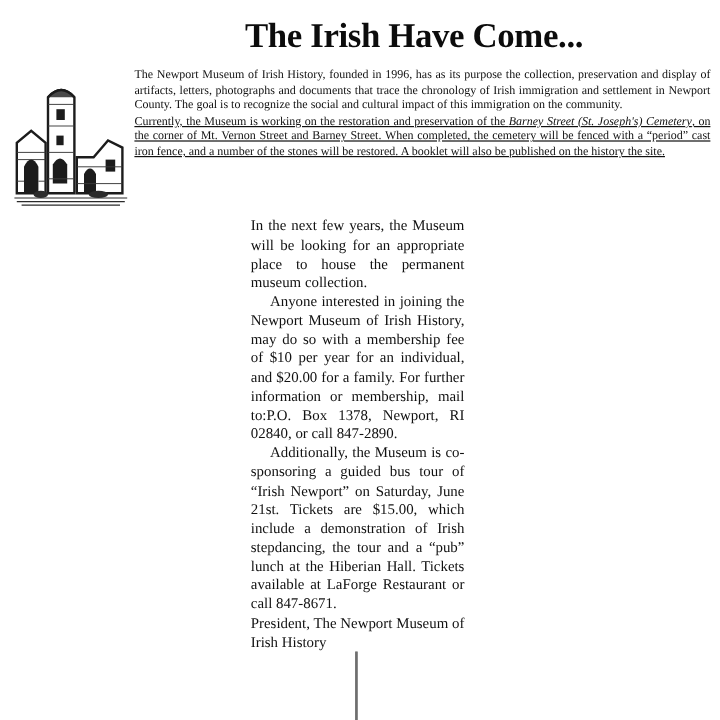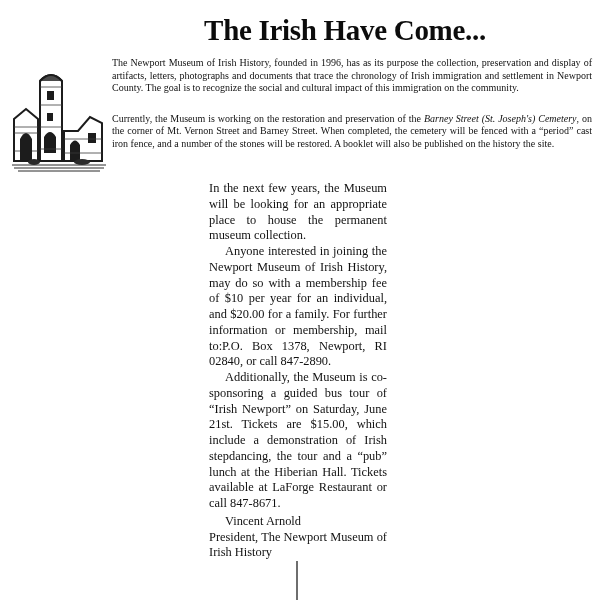--- a/index.html
+++ b/index.html
@@ -58,21 +58,22 @@
     padding-right: 8px;
     font-size: 10px;
     line-height: 1.26;
     text-align: justify;
   }
   .intro p {
     margin: 0 0 0 0;
     text-indent: 0;
   }
   .intro p + p {
-    margin-top: 18px;
+    margin-top: 1px;
+    text-decoration: underline;
   }
   .ital {
     font-style: italic;
   }
 
   
   .lower-row {
     display: flex;
     align-items: center;
     margin-top: 8px;
@@ -203,21 +204,20 @@
       <p><span>Currently, the Museum is working on the restoration and preservation of the </span><span class="ital">Barney Street (St. Joseph's) Cemetery</span><span>, on the corner of Mt. Vernon Street and Barney Street.  When completed, the cemetery will be fenced with a “period” cast iron fence, and a number of the stones will be restored.  A booklet will also be published on the history  the site.</span></p>
     </div>
   </div>
 
   <div class="lower-row">
 
     <div class="col-left">
       <p>In the next few years, the Museum will be looking for an appropriate place to house the permanent museum collection.</p>
       <p class="indent">Anyone interested in joining the Newport Museum of Irish History, may do so with a membership fee of $10 per year for an individual,  and $20.00 for a family. For further information or membership, mail to:P.O. Box 1378, Newport, RI 02840, or call 847-2890.</p>
       <p class="indent">Additionally, the Museum is co-sponsoring a guided bus tour of “Irish Newport” on Saturday, June 21st. Tickets are $15.00, which include a demonstration of Irish stepdancing, the tour and a “pub” lunch at the Hiberian Hall. Tickets available at LaForge Restaurant or call 847-8671.</p>
-      <p class="sig">Vincent Arnold</p>
       <p>President, The Newport Museum of Irish History</p>
     </div>
 
     <div class="photo-col">
       <div class="photo-frame">
         <svg class="photo-canvas" viewBox="0 0 400 312" preserveAspectRatio="none" aria-hidden="true">
           <defs>
             <linearGradient id="skyG" x1="0" y1="0" x2="0" y2="1">
               <stop offset="0%" stop-color="#d8d8d8"></stop>
               <stop offset="100%" stop-color="#9d9d9d"></stop>

